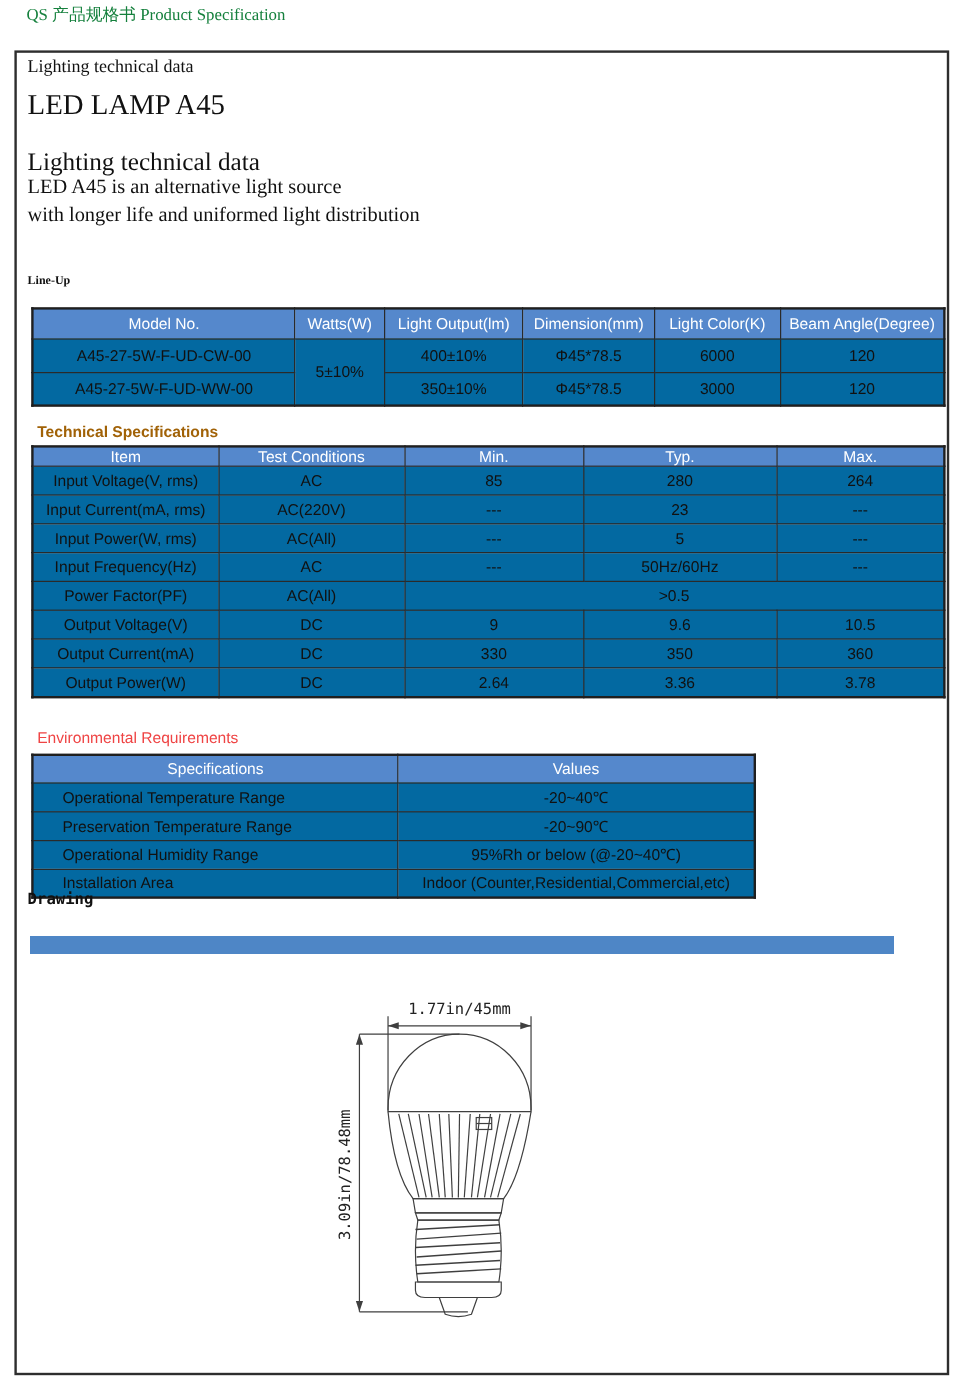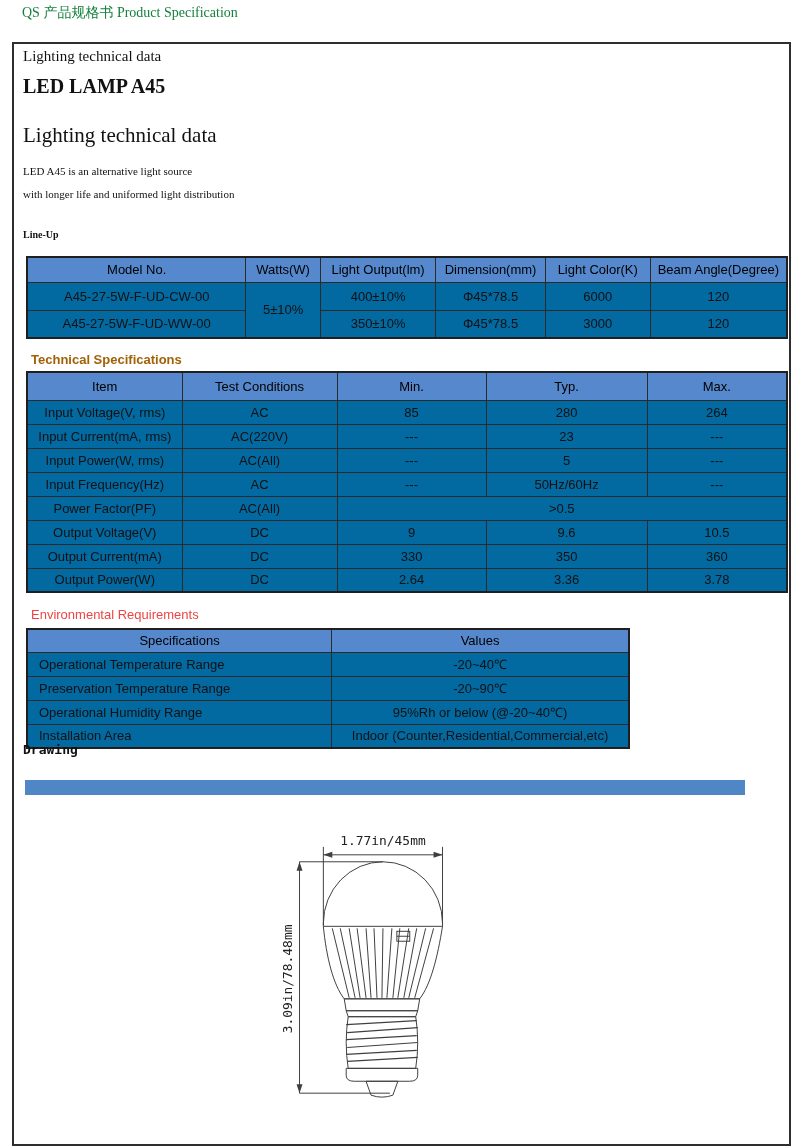--- a/index.html
+++ b/index.html
@@ -10,49 +10,49 @@
   }
   .doc-header {
     position:absolute; left:22px; top:4px;
     font:14px "Liberation Serif", serif; color:#15803d;text-align:right;
   }
   .page {
     position:absolute; left:12px; top:42px; width:779px; height:1104px;
     border:2px solid #2e2e2e; background:#fff;
   }
   .small-title { position:absolute; left:9px; top:4px; font-size:15px; }
-  .main-title  { position:absolute; left:9px; top:31px; font-size:20px; font-weight:bold; }
+  .main-title  { position:absolute; left:9px; top:31px; font-size:24px; font-weight:normal; }
   .section-heading { position:absolute; left:9px; top:79px; font-size:21px; font-weight:normal; }
-  .desc { position:absolute; left:9px; top:116px; font-size:11px; line-height:23px; }
+  .desc { position:absolute; left:9px; top:100px; font-size:17px; line-height:23px; }
   .lineup-title { position:absolute; left:9px; top:185px; font-size:10px; font-weight:bold; }
   .tech-title   { position:absolute; left:17px; top:308px; font:bold 13px "Liberation Sans", sans-serif; color:#a16207; }
   .env-title    { position:absolute; left:17px; top:563px; font:13px "Liberation Sans", sans-serif; color:#ef4444; }
   .drawing-title{ position:absolute; left:9px;  top:698px; font:bold 13px "DejaVu Sans Mono", monospace; color:#111; }
   .blue-bar { position:absolute; left:11px; top:736px; width:720px; height:15px; background:var(--bar-blue,#4e86c6); }
 
   table { position:absolute; border-collapse:collapse; table-layout:fixed; border:2px solid #1f1f1f; }
   th {
-    background:var(--header-blue,#5588cc); color:#000000;
+    background:var(--header-blue,#5588cc); color:#ffffff;
     font:13px "Liberation Sans", sans-serif; font-weight:400;
     border:1.5px solid #2a2a2a; text-align:center;
   }
   td {
     font:13px "Liberation Sans", sans-serif; color:#111;
     border:1.5px solid #2a2a2a; text-align:center; background:#0369a1;
   }
   table.lineup { left:12px; top:212px; width:762px; }
   table.lineup th { height:25px; }
   table.lineup td { height:28px; }
   table.tech { left:12px; top:327px; width:762px; }
-  table.tech th { height:28px; }
+  table.tech th { height:16px; }
   table.tech td { height:24px; }
   table.env { left:12px; top:584px; width:604px;border-radius:18px; }
   table.env th { height:23px; }
   table.env td { height:24px; }
-  table.env td.spec-name { text-align:left; padding-left:11px; }
+  table.env td.spec-name { text-align:left; padding-left:24px; }
   .bulb-wrap { position:absolute; left:266px; top:786px; width:190px; height:288px; }
   svg text { font-family:"DejaVu Sans Mono", monospace; font-size:13px; fill:#222; }
 </style>
 </head>
 <body>
 
 <div class="doc-header">QS 产品规格书  Product Specification</div>
 
 <div class="page">
 

